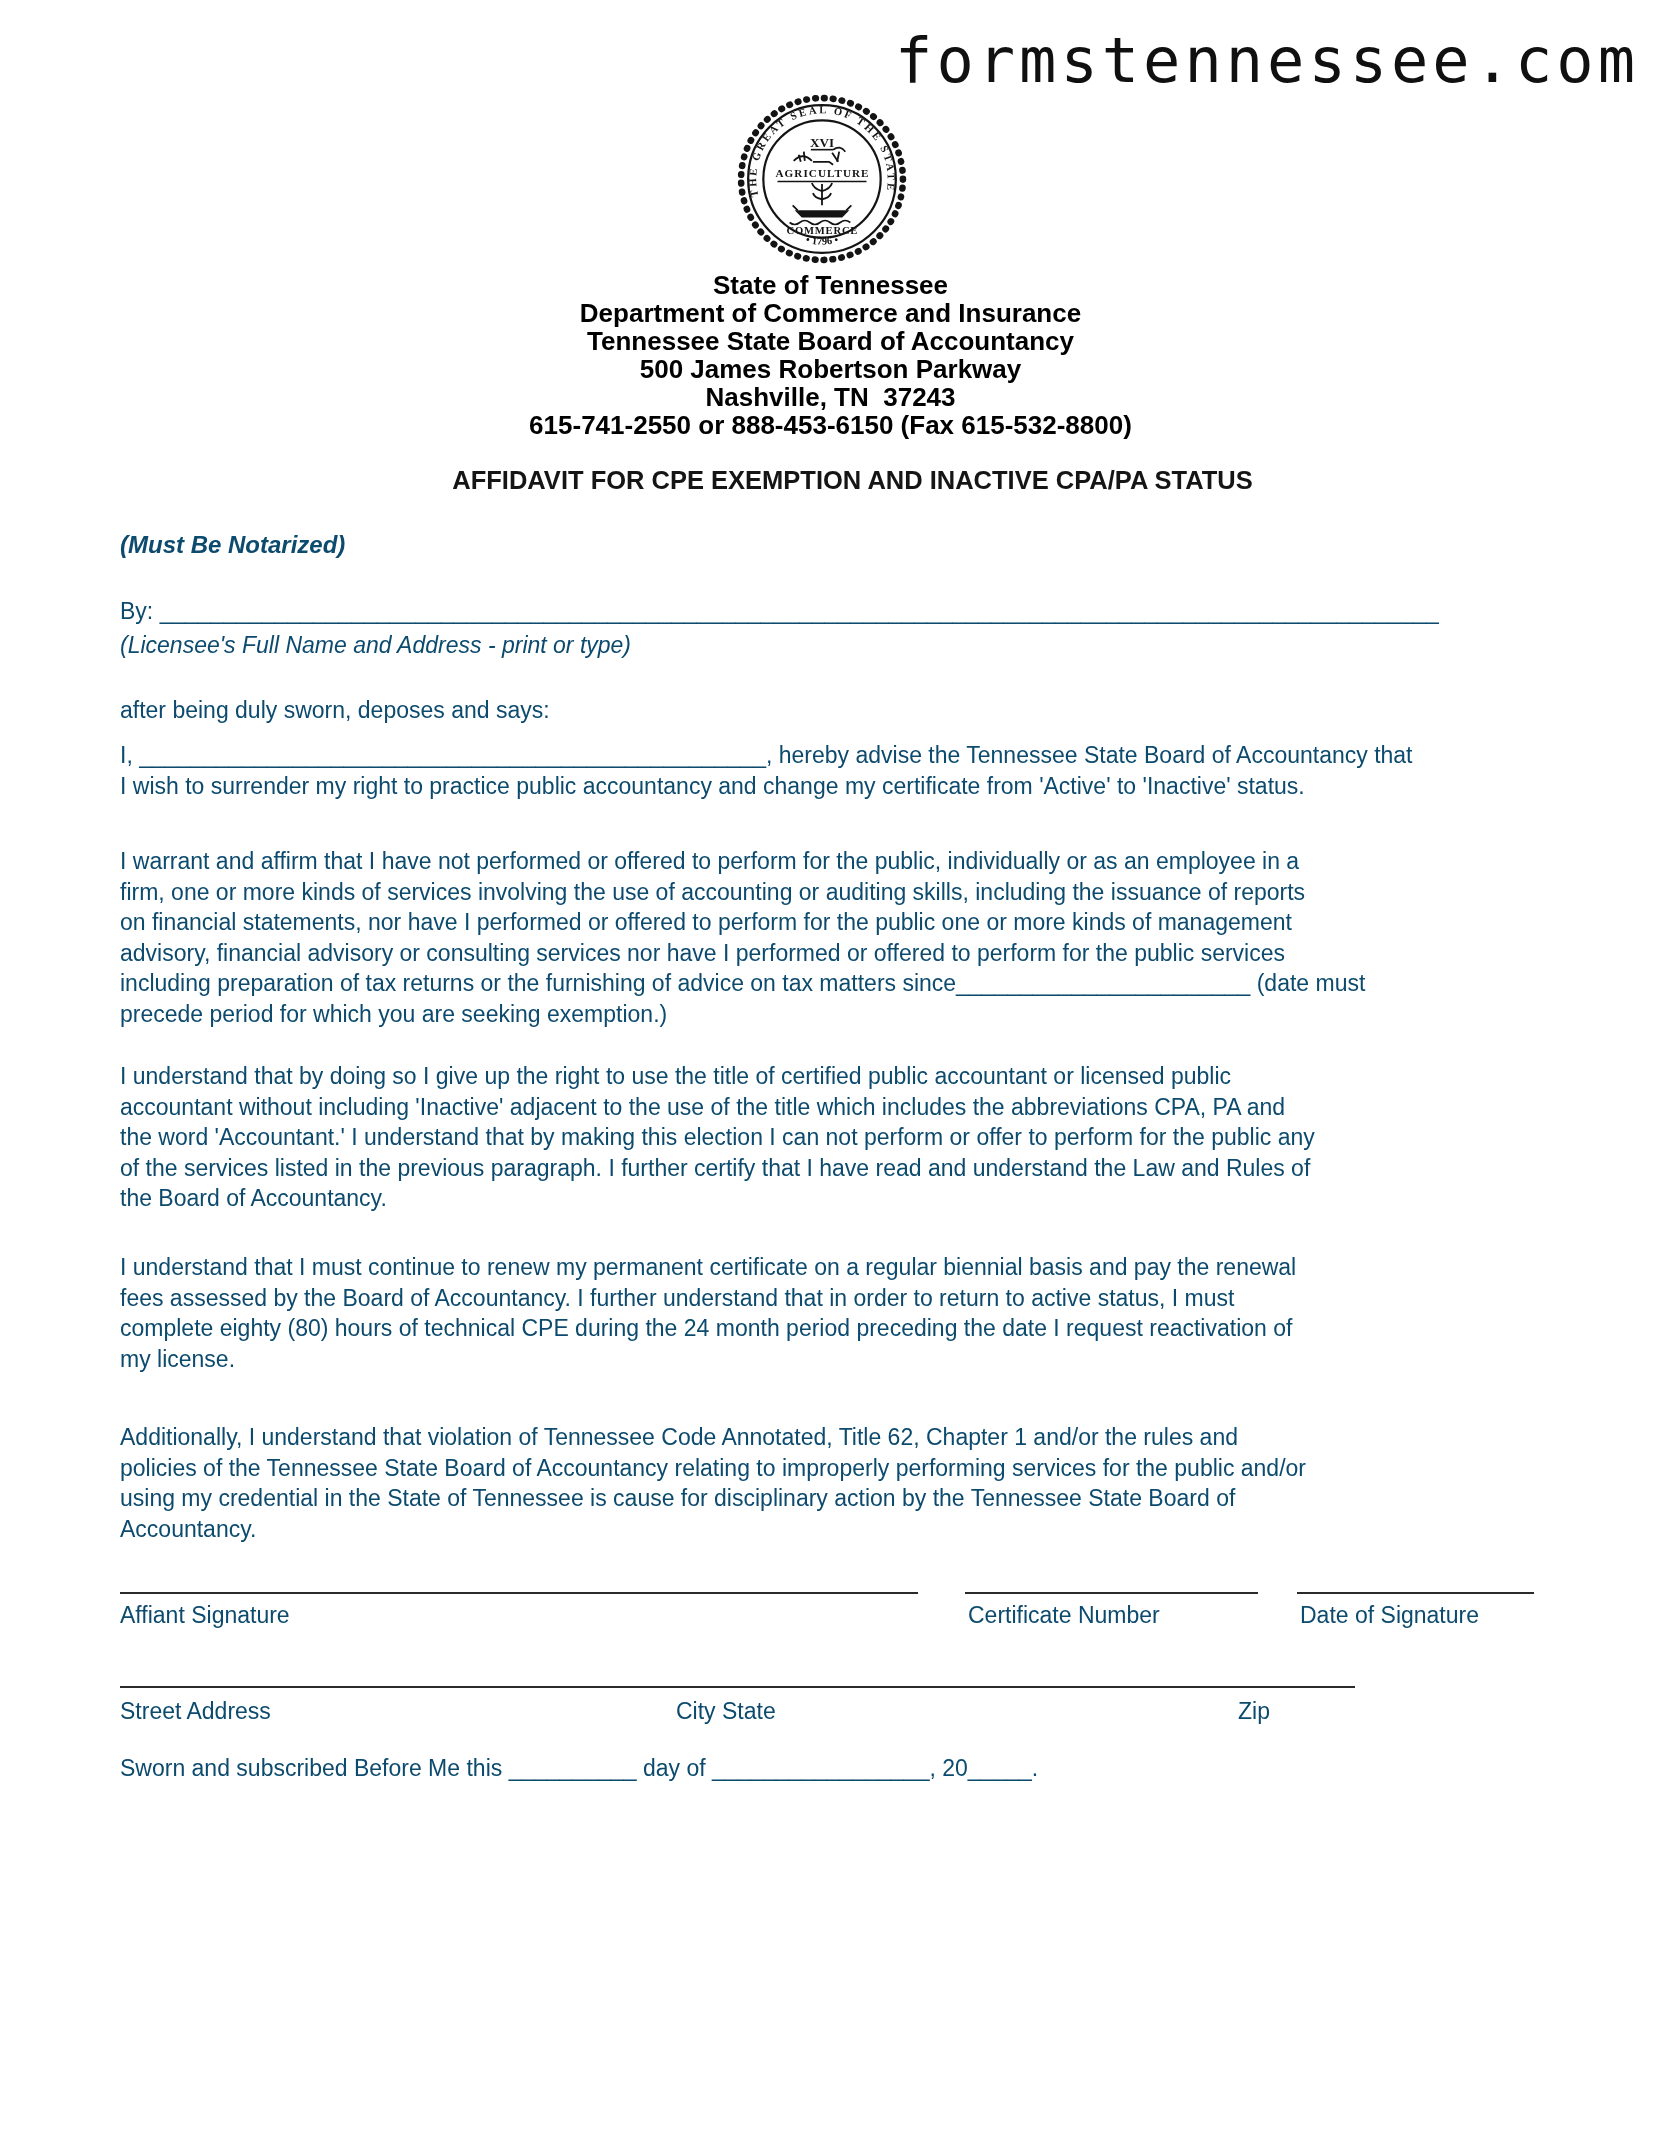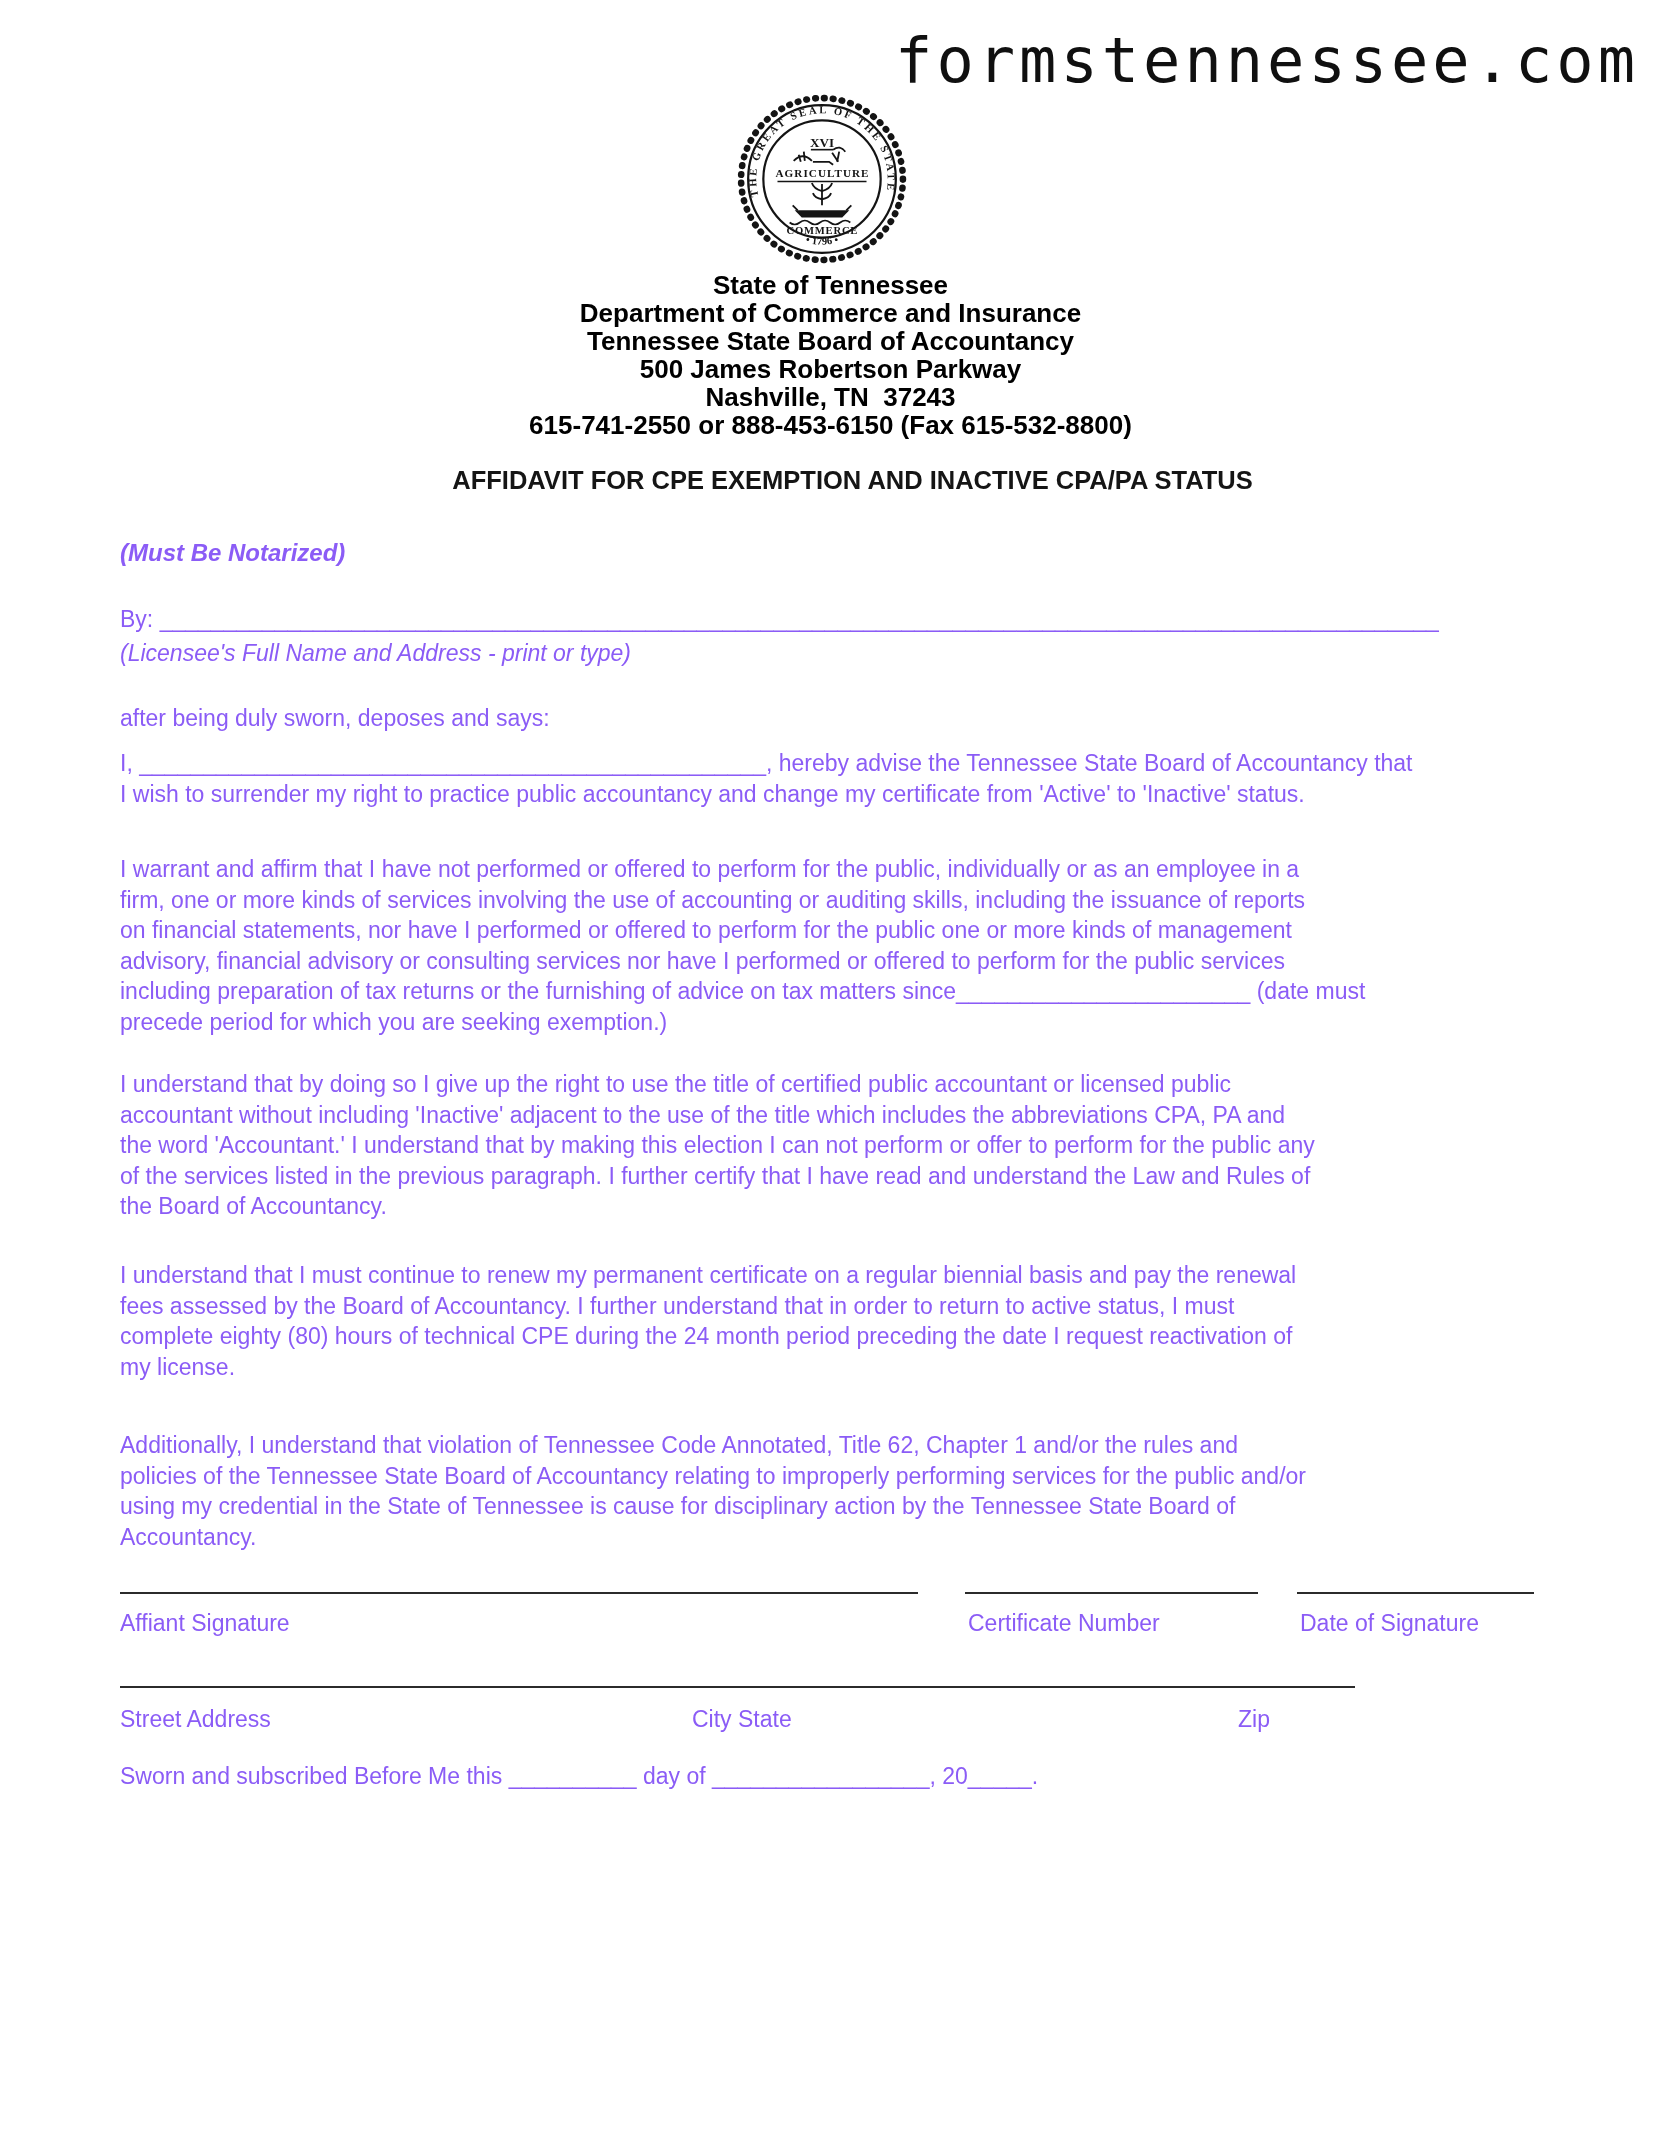--- a/index.html
+++ b/index.html
@@ -50,22 +50,21 @@
     font-weight:bold;
     font-size:25.5px;
     color:#151515;
     margin-left:22px;
   }
   .abs{
     position:absolute;
     left:120px;
     font-size:23px;
     line-height:30.5px;
-    color:#8b5cf6;
-    margin-top:8px;
+    color:#0c4a6e;
   }
   .para{white-space:pre-line;width:1480px;}
   .note{font-weight:bold;font-style:italic;font-size:24px;}
   .caption{font-style:italic;}
   .uline{
     position:absolute;
     height:0;
     border-top:2px solid #2b2b2b;
   }
   .b{font-weight:bold;}
@@ -165,21 +164,21 @@
   <div class="uline" style="top:1592px;left:120px;width:798px"></div>
   <div class="uline" style="top:1592px;left:965px;width:293px"></div>
   <div class="uline" style="top:1592px;left:1297px;width:237px"></div>
 
   <div class="abs" style="top:1600px;left:120px">Affiant Signature</div>
   <div class="abs" style="top:1600px;left:968px">Certificate Number</div>
   <div class="abs" style="top:1600px;left:1300px">Date of Signature</div>
 
   <div class="uline" style="top:1686px;left:120px;width:1235px"></div>
   <div class="abs" style="top:1696px;left:120px">Street Address</div>
-  <div class="abs" style="top:1696px;left:692px">City State</div>
+  <div class="abs" style="top:1696px;left:676px">City State</div>
   <div class="abs" style="top:1696px;left:1238px">Zip</div>
 
   <div class="abs" style="top:1753px">Sworn and subscribed Before Me this __________ day of _________________, 20_____.</div>
   <div class="uline" style="top:1844px;left:120px;width:478px"></div>
   <div class="abs" style="top:1850px">Notary signature</div>
 
   <div class="abs footer-text" style="top:1941px;left:120px">IN - 1324 (06/3/2009)</div>
   <div class="abs footer-text" style="top:1941px;left:1302px">RDA 2225</div>
 
 </div>

